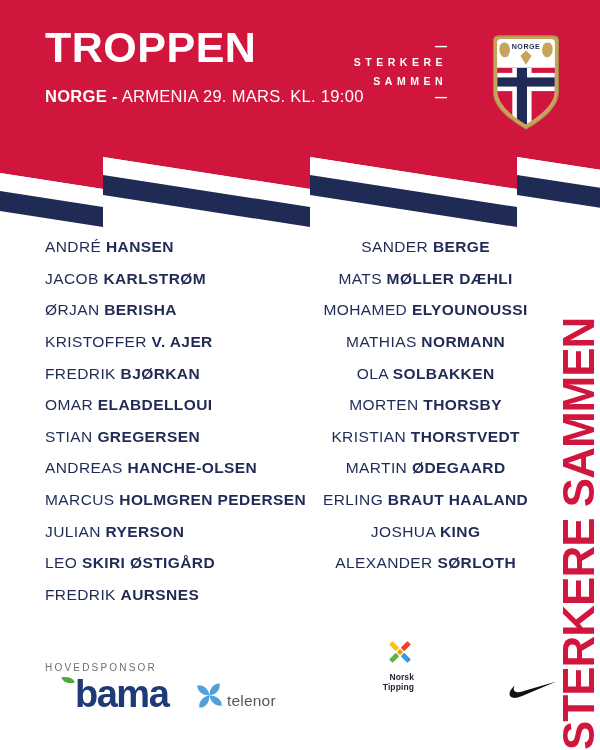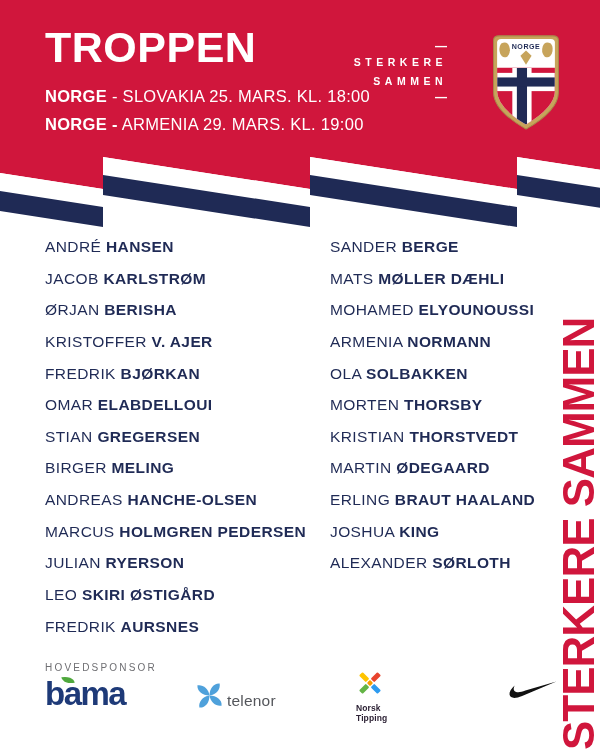--- a/index.html
+++ b/index.html
@@ -24,42 +24,42 @@
   .fixture{font-size:16.5px;font-weight:300;line-height:28px;letter-spacing:.3px;white-space:nowrap;}
   .fixture b{font-weight:800;}
   .motto{
     position:absolute;right:125px;top:40px;text-align:right;color:var(--white);
   }
   .motto .dash{font-size:12px;font-weight:700;line-height:13px;letter-spacing:0;}
   .motto .line{font-size:10.5px;font-weight:600;letter-spacing:4.5px;line-height:19px;}
   .crest{position:absolute;left:489px;top:33px;}
   .squad-column{position:absolute;top:231px;color:var(--navy);}
   .squad-column.left{left:45px;}
-  .squad-column.right{left:330px;}
+  .squad-column.right{left:323px;text-align:center;}
   .player-row{height:31.65px;line-height:31.65px;font-size:15.5px;letter-spacing:.4px;white-space:nowrap;}
   .player-row .fn{font-weight:400;}
   .player-row .ln{font-weight:800;}
   .side-banner{
     position:absolute;left:556px;top:750px;transform:rotate(-90deg);transform-origin:0 0;
     width:402px;white-space:nowrap;font-size:44px;line-height:45px;font-weight:800;
     letter-spacing:-1px;color:var(--red);
   }
   .sponsor-label{
     position:absolute;left:45px;top:662px;font-size:10px;font-weight:500;
     letter-spacing:2.2px;color:var(--gray);
   }
   .bama{position:absolute;left:45px;top:678px;}
-  .bama .word{font-size:33px;font-weight:800;letter-spacing:-1.5px;line-height:32px;color:var(--bama-blue);}
+  .bama .word{font-size:38px;font-weight:800;letter-spacing:-1.5px;line-height:32px;color:var(--bama-blue);margin-left:30px;}
   .bama .leaf{
     position:absolute;left:17px;top:-2px;width:12px;height:8px;background:var(--bama-green);
     border-radius:0 100% 0 100%;transform:rotate(-12deg);
   }
   .telenor{position:absolute;left:195px;top:681px;display:flex;align-items:flex-end;gap:3px;}
   .telenor .word{font-size:15.5px;color:var(--telenor-gray);letter-spacing:.2px;}
-  .norsk-tipping{position:absolute;left:356px;top:668px;width:58px;text-align:left;}
+  .norsk-tipping{position:absolute;left:356px;top:637px;width:58px;text-align:right;}
   .norsk-tipping .word{font-size:8.5px;font-weight:700;color:var(--nt-text);letter-spacing:.1px;margin-top:1px;}
   .nike{position:absolute;left:509px;top:681px;}
 </style>
 </head>
 <body>
 
 <div class="poster">
 
   <svg class="stripe-band" width="600" height="230" viewBox="0 0 600 230">
     <rect x="0" y="0" width="600" height="149" fill="var(--red)"></rect>
@@ -78,23 +78,20 @@
 
     <polygon points="517,148 724,148 724,189 517,157" fill="var(--red)"></polygon>
     <polygon points="517,157 724,189 724,207 517,175" fill="var(--white)"></polygon>
     <polygon points="517,175 724,207 724,227 517,195" fill="var(--navy)"></polygon>
   </svg>
 
   <div class="header-content">
     <div class="title">TROPPEN</div>
 
     <div class="fixtures">
-      <div class="fixture">
-        <b>NORGE</b><span> - SLOVAKIA 25. MARS. KL. 18:00</span>
-      </div>
       <div class="fixture">
         <b>NORGE -</b><span> ARMENIA 29. MARS. KL. 19:00</span>
       </div>
     </div>
 
     <div class="motto">
       <div class="dash">—</div>
       <div class="line">STERKERE</div>
       <div class="line">SAMMEN</div>
       <div class="dash">—</div>
@@ -123,32 +120,31 @@
   </div>
 
   <div class="squad-column left">
       <div class="player-row"><span class="fn">ANDRÉ</span> <span class="ln">HANSEN</span></div>
       <div class="player-row"><span class="fn">JACOB</span> <span class="ln">KARLSTRØM</span></div>
       <div class="player-row"><span class="fn">ØRJAN</span> <span class="ln">BERISHA</span></div>
       <div class="player-row"><span class="fn">KRISTOFFER</span> <span class="ln">V. AJER</span></div>
       <div class="player-row"><span class="fn">FREDRIK</span> <span class="ln">BJØRKAN</span></div>
       <div class="player-row"><span class="fn">OMAR</span> <span class="ln">ELABDELLOUI</span></div>
       <div class="player-row"><span class="fn">STIAN</span> <span class="ln">GREGERSEN</span></div>
-      <div class="player-row"><span class="fn">BIRGER</span> <span class="ln">MELING</span></div>
       <div class="player-row"><span class="fn">ANDREAS</span> <span class="ln">HANCHE-OLSEN</span></div>
       <div class="player-row"><span class="fn">MARCUS</span> <span class="ln">HOLMGREN PEDERSEN</span></div>
       <div class="player-row"><span class="fn">JULIAN</span> <span class="ln">RYERSON</span></div>
       <div class="player-row"><span class="fn">LEO</span> <span class="ln">SKIRI ØSTIGÅRD</span></div>
       <div class="player-row"><span class="fn">FREDRIK</span> <span class="ln">AURSNES</span></div>
     </div>
   <div class="squad-column right">
       <div class="player-row"><span class="fn">SANDER</span> <span class="ln">BERGE</span></div>
       <div class="player-row"><span class="fn">MATS</span> <span class="ln">MØLLER DÆHLI</span></div>
       <div class="player-row"><span class="fn">MOHAMED</span> <span class="ln">ELYOUNOUSSI</span></div>
-      <div class="player-row"><span class="fn">ARMENIA</span> <span class="ln">NORMANN</span></div>
+      <div class="player-row"><span class="fn">MATHIAS</span> <span class="ln">NORMANN</span></div>
       <div class="player-row"><span class="fn">OLA</span> <span class="ln">SOLBAKKEN</span></div>
       <div class="player-row"><span class="fn">MORTEN</span> <span class="ln">THORSBY</span></div>
       <div class="player-row"><span class="fn">KRISTIAN</span> <span class="ln">THORSTVEDT</span></div>
       <div class="player-row"><span class="fn">MARTIN</span> <span class="ln">ØDEGAARD</span></div>
       <div class="player-row"><span class="fn">ERLING</span> <span class="ln">BRAUT HAALAND</span></div>
       <div class="player-row"><span class="fn">JOSHUA</span> <span class="ln">KING</span></div>
       <div class="player-row"><span class="fn">ALEXANDER</span> <span class="ln">SØRLOTH</span></div>
     </div>
 
   <div class="side-banner">STERKERE SAMMEN</div>

